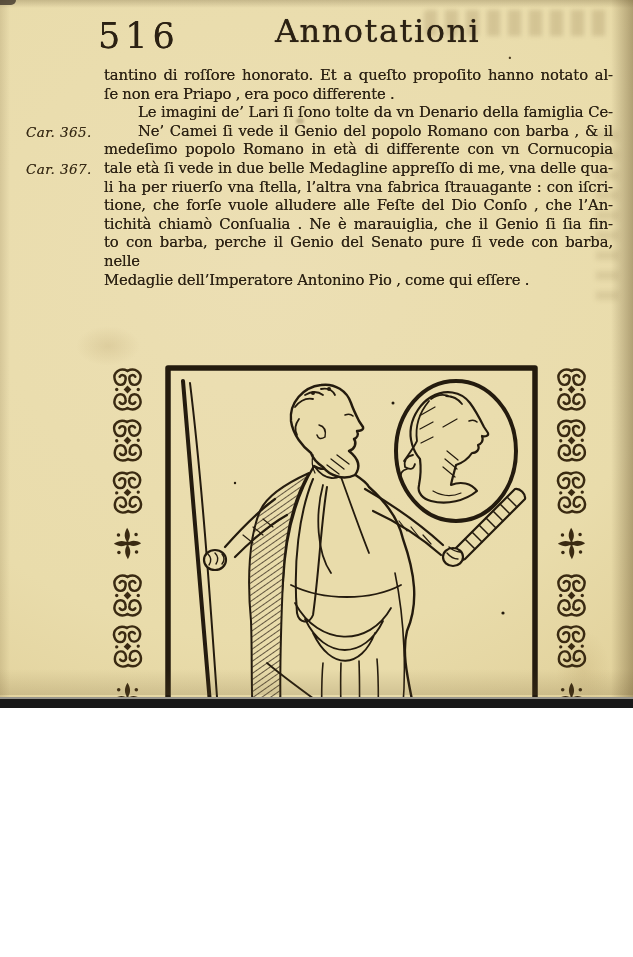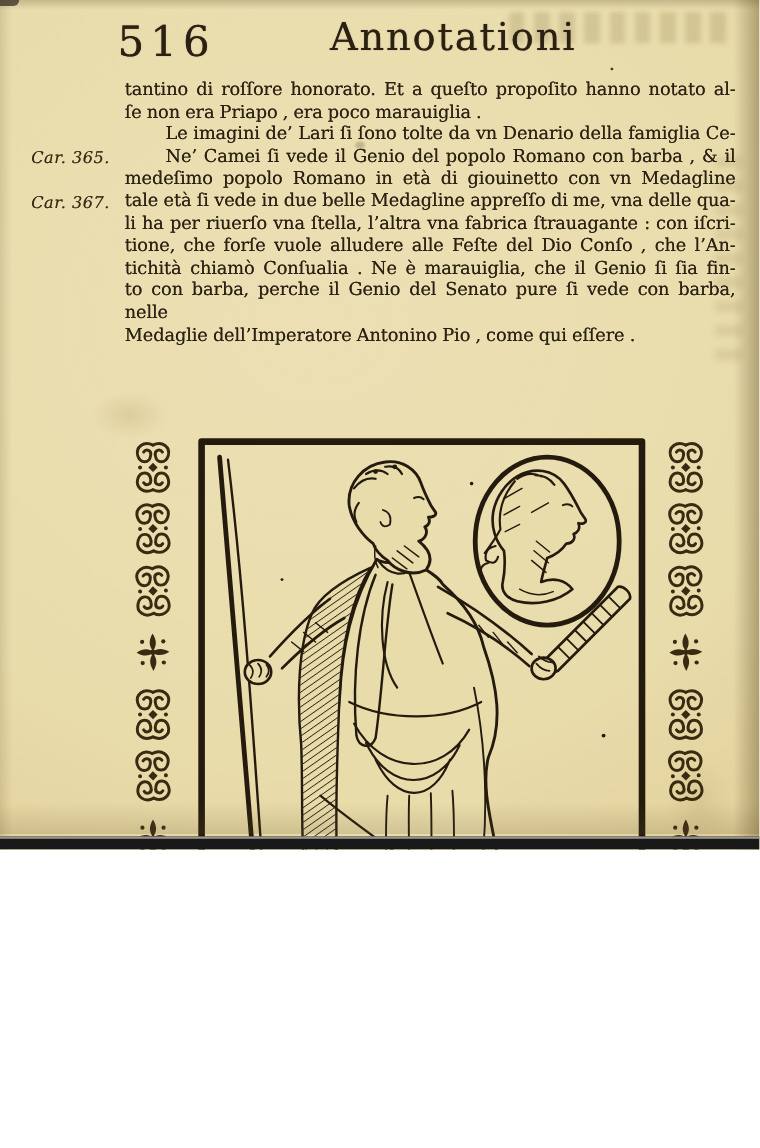--- a/index.html
+++ b/index.html
@@ -88,24 +88,24 @@
 
   <div class="pagenum">516</div>
   <div class="runhead">Annotationi</div>
   <div class="runhead-mark">.</div>
 
   <div class="margin-note n1">Car. 365.</div>
   <div class="margin-note n2">Car. 367.</div>
 
   <div class="textblock" id="textblock">
       <div class="line">tantino di roſſore honorato. Et a queſto propoſito hanno notato al-</div>
-      <div class="line end">ſe non era Priapo , era poco marauiglia .</div>
+      <div class="line end">ſe non era Priapo , era poco differente .</div>
       <div class="line indent">Le imagini de’ Lari ſi ſono tolte da vn Denario della famiglia Ce-</div>
       <div class="line indent">Ne’ Camei ſi vede il Genio del popolo Romano con barba , &amp; il</div>
-      <div class="line">medeſimo popolo Romano in età di giouinetto con vn Medagline</div>
+      <div class="line">medeſimo popolo Romano in età di differente con vn Cornucopia</div>
       <div class="line">tale età ſi vede in due belle Medagline appreſſo di me, vna delle qua-</div>
       <div class="line">li ha per riuerſo vna ſtella, l’altra vna fabrica ſtrauagante : con iſcri-</div>
       <div class="line">tione, che forſe vuole alludere alle Feſte del Dio Conſo , che l’An-</div>
       <div class="line">tichità chiamò Conſualia .  Ne è marauiglia, che il Genio ſi ſia fin-</div>
       <div class="line">to con barba, perche il Genio del Senato pure ſi vede con barba, nelle</div>
       <div class="line end">Medaglie dell’Imperatore Antonino Pio , come qui eſſere .</div>
     </div>
 
   <svg class="defs-holder" aria-hidden="true">
     <defs>

